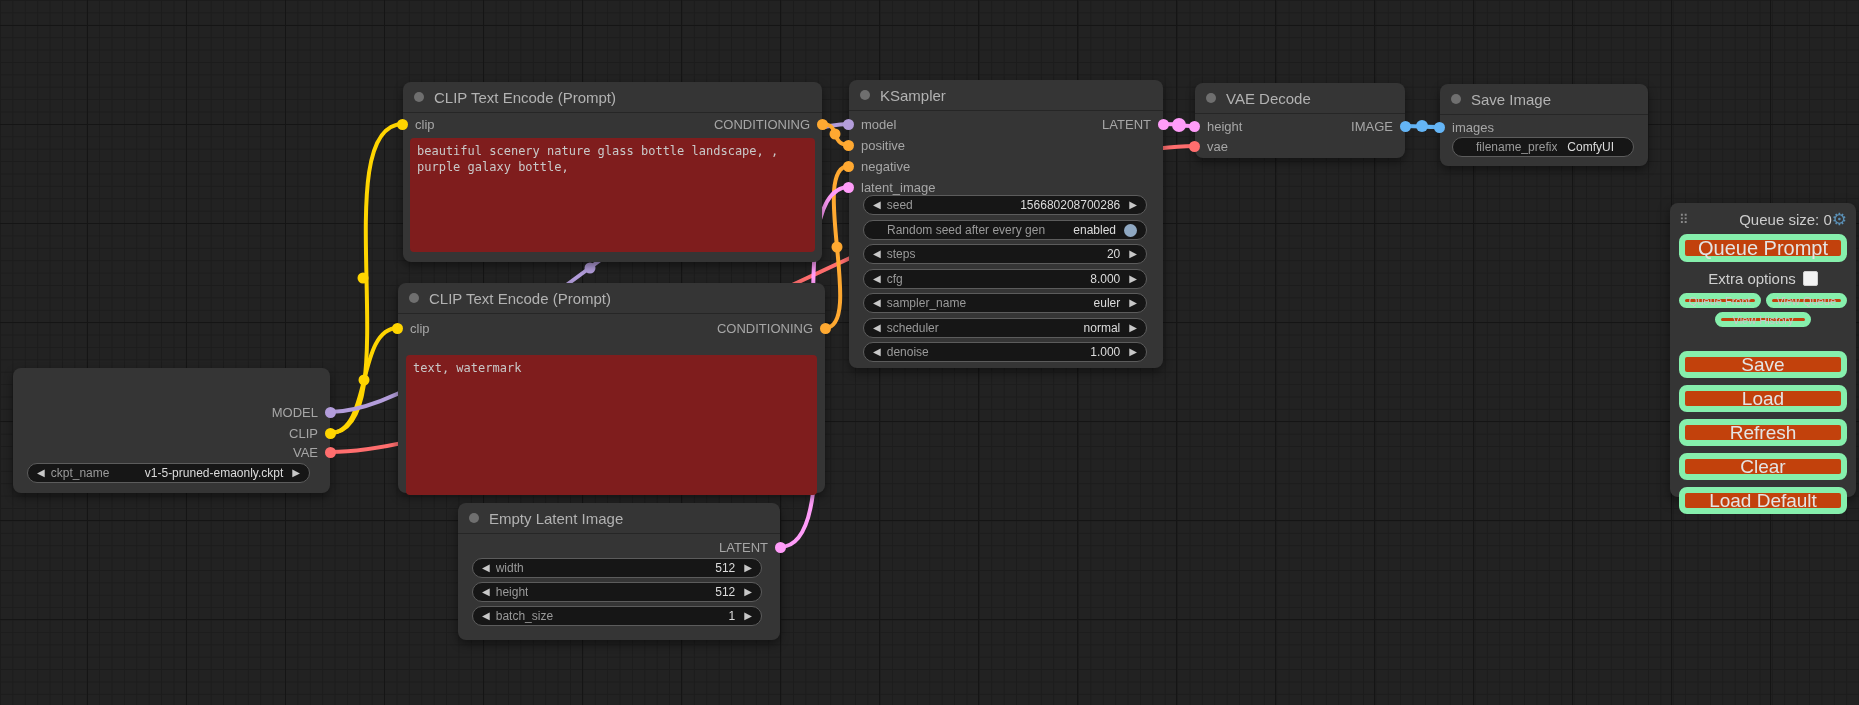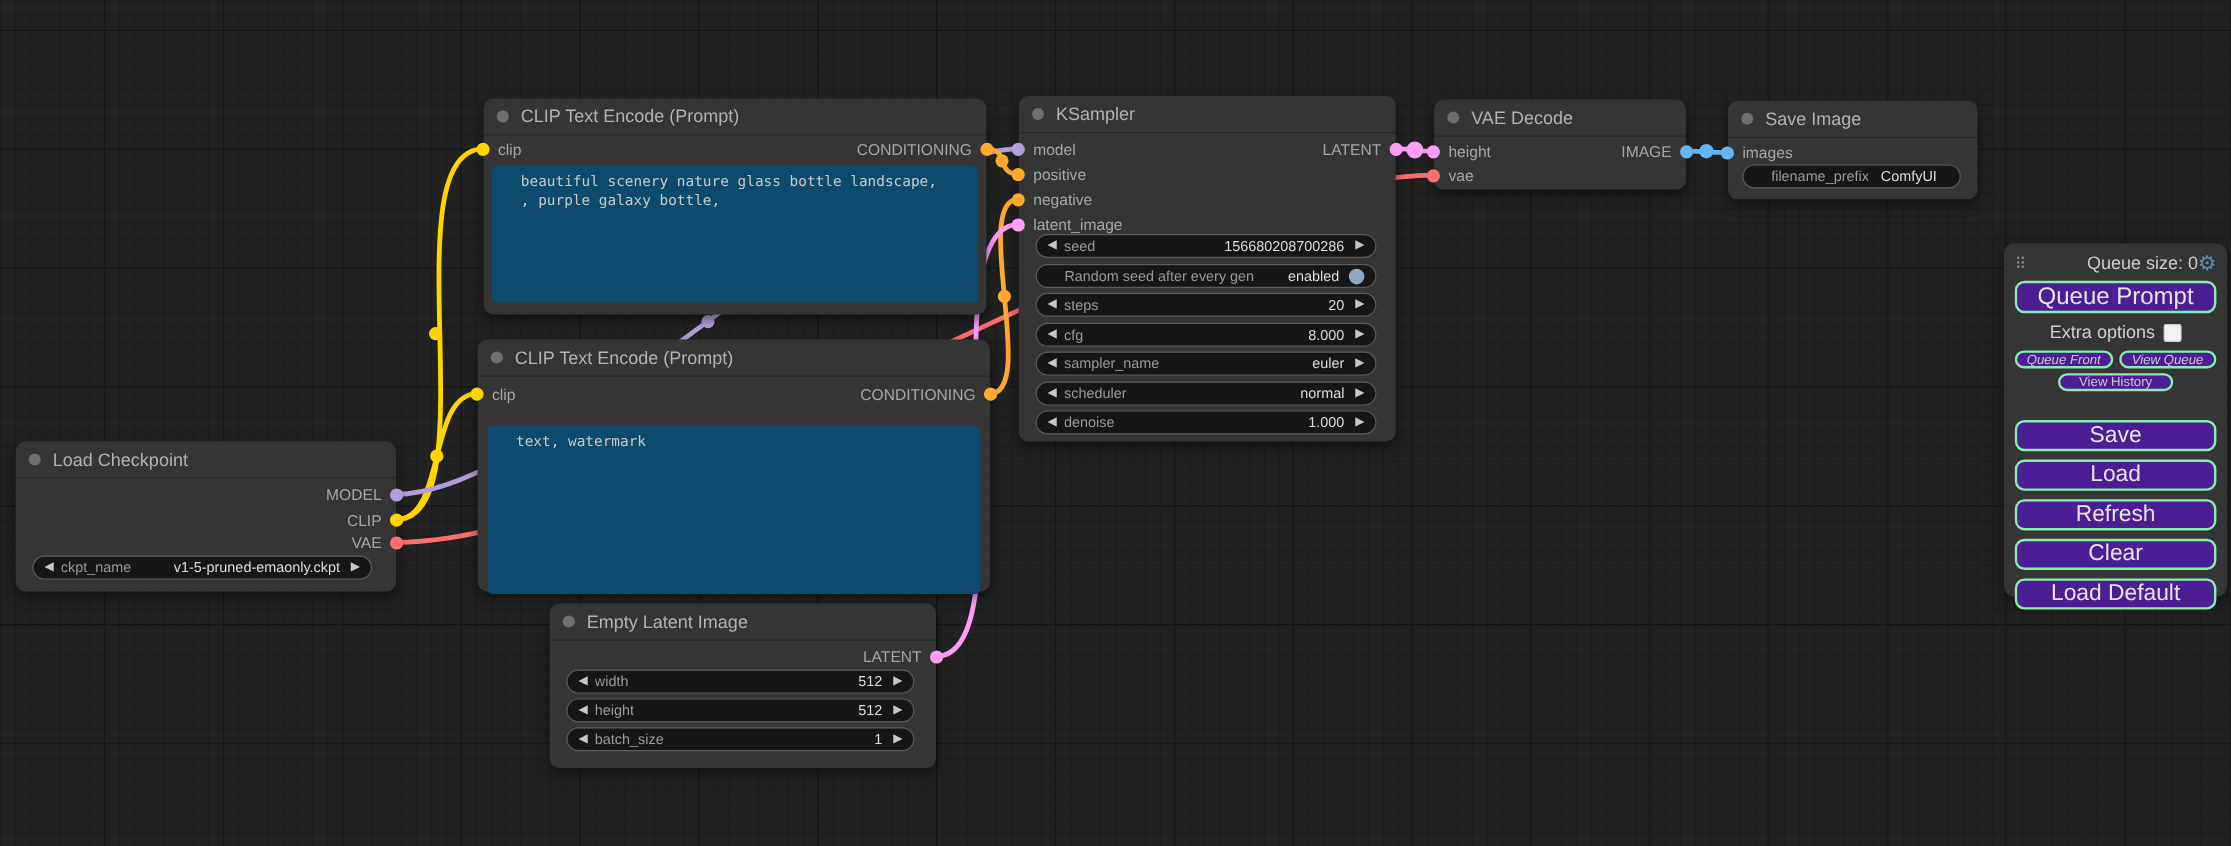--- a/index.html
+++ b/index.html
@@ -34,43 +34,43 @@
   .widget{
     position:absolute;height:20px;background:#161616;border:1px solid #5c5c5c;border-radius:11px;
     display:flex;align-items:center;font-size:12px;color:#9a9a9a;padding:0 9px;box-sizing:border-box;
   }
   .widget .w-label{margin-left:6px;overflow:hidden;white-space:nowrap;}
   .widget .w-value{margin-left:auto;color:#dcdcdc;white-space:nowrap;}
   .widget .arrow{color:#c8c8c8;font-size:10px;line-height:1;flex:none;}
   .widget .arrow.r{margin-left:9px;}
   .toggle-dot{width:13px;height:13px;border-radius:50%;margin-left:8px;flex:none;}
   .prompt-text{
-    position:absolute;background:#0c4a6e;border-radius:4px;
+    position:absolute;background:#7f1d1d;border-radius:4px;
     font-family:"DejaVu Sans Mono", monospace;font-size:12px;line-height:1.35;color:#c9c9c9;
-    padding:5px 24px;box-sizing:border-box;white-space:pre-wrap;overflow:hidden;
+    padding:5px 7px;box-sizing:border-box;white-space:pre-wrap;overflow:hidden;
   }
   
   .queue-panel{
     position:absolute;z-index:3;background:#353535;border-radius:8px;
     box-shadow:0 4px 12px rgba(0,0,0,.5);
     display:flex;flex-direction:column;padding:8px 9px;box-sizing:border-box;
   }
   .qp-toprow{display:flex;align-items:center;height:22px;margin-bottom:4px;}
   .qp-drag{color:#8a8a8a;font-size:13px;letter-spacing:-2px;cursor:grab;}
   .qp-size{flex:1;text-align:right;color:#cccccc;font-size:15px;}
   .qp-gear{font-size:17px;line-height:1;cursor:pointer;}
   .btn{
-    background:#4c1d95;border:2px solid #86efac;border-radius:8px;color:#e4e4e4;
+    background:#c2410c;border:6px solid #86efac;border-radius:8px;color:#e4e4e4;
     display:flex;align-items:center;justify-content:center;cursor:pointer;box-sizing:border-box;
   }
   .btn-big{height:27px;font-size:19px;margin-top:7px;}
   .btn-queue{height:28px;font-size:20px;margin-top:2px;}
   .qp-extra{display:flex;align-items:center;justify-content:center;gap:7px;height:18px;margin-top:8px;color:#cfcfcf;font-size:15px;}
   .qp-check{width:13px;height:13px;background:#f2f2f2;border-radius:2px;border:1px solid #d0d0d0;cursor:pointer;}
-  .qp-smallrow{display:flex;gap:5px;margin-top:6px;justify-content:center;font-style:italic;}
+  .qp-smallrow{display:flex;gap:5px;margin-top:6px;justify-content:center;}
   .btn-small{height:15px;font-size:11px;border-radius:9px;flex:1;color:#c9c9c9;}
   .qp-historyrow{display:flex;justify-content:center;margin-top:4px;margin-bottom:8px;}
   .btn-history{height:15px;font-size:11px;border-radius:9px;width:96px;color:#c9c9c9;}
 </style>
 </head>
 <body>
 
 <div class="canvas">
 
   <svg class="wires" width="1859" height="705">
@@ -98,24 +98,20 @@
     <circle cx="590" cy="268" r="5.5" style="fill: rgb(179, 157, 219);"></circle>
     <circle cx="763" cy="299" r="5.5" style="fill: rgb(255, 110, 110);"></circle>
     <circle cx="835" cy="134" r="5.5" style="fill: rgb(255, 169, 49);"></circle>
     <circle cx="837" cy="247" r="5.5" style="fill: rgb(255, 169, 49);"></circle>
     <circle cx="807" cy="367" r="5.5" style="fill: rgb(255, 156, 249);"></circle>
     <circle cx="1179" cy="125" r="7" style="fill: rgb(255, 156, 249);"></circle>
     <circle cx="1422" cy="126" r="6" style="fill: rgb(100, 181, 246);"></circle>
   </svg>
 
   <div class="node" style="left:13px;top:368px;width:317px;height:125px;">
-    <div class="node-header">
-      <span class="title-dot"></span>
-      <span>Load Checkpoint</span>
-    </div>
     <div class="port out" style="top:34px">
       <span>MODEL</span>
       <span class="pdot" style="background-color: rgb(179, 157, 219);"></span>
     </div>
     <div class="port out" style="top:55px">
       <span>CLIP</span>
       <span class="pdot" style="background-color: rgb(255, 213, 0);"></span>
     </div>
     <div class="port out" style="top:74px">
       <span>VAE</span>

